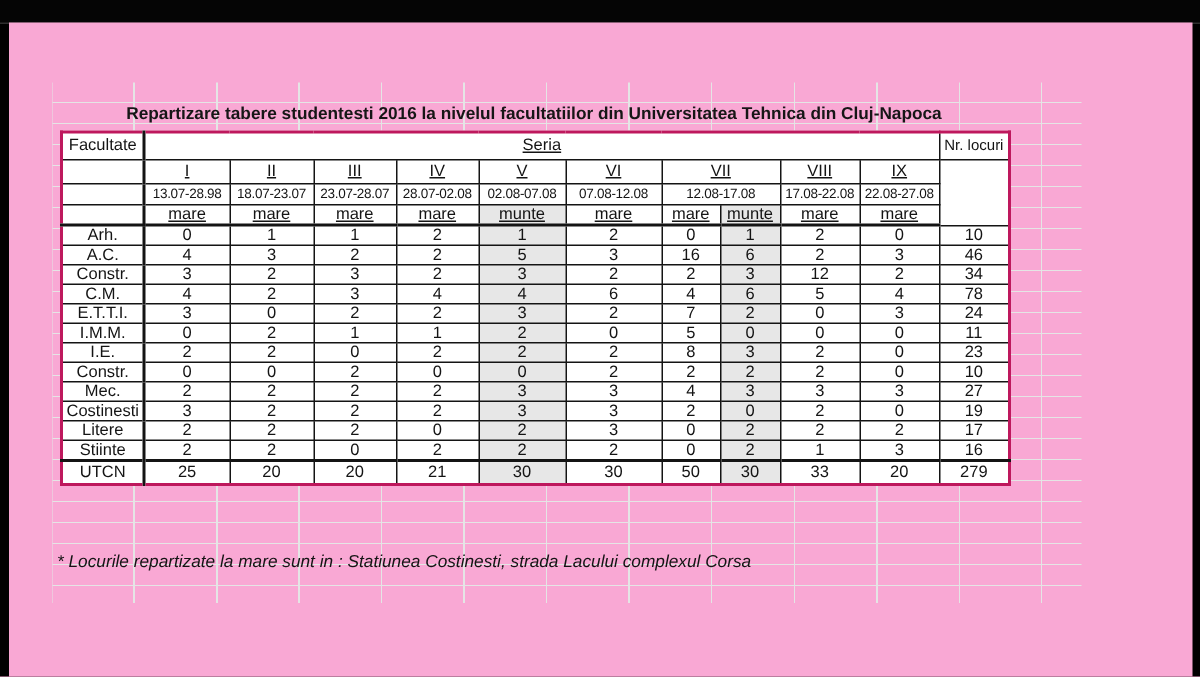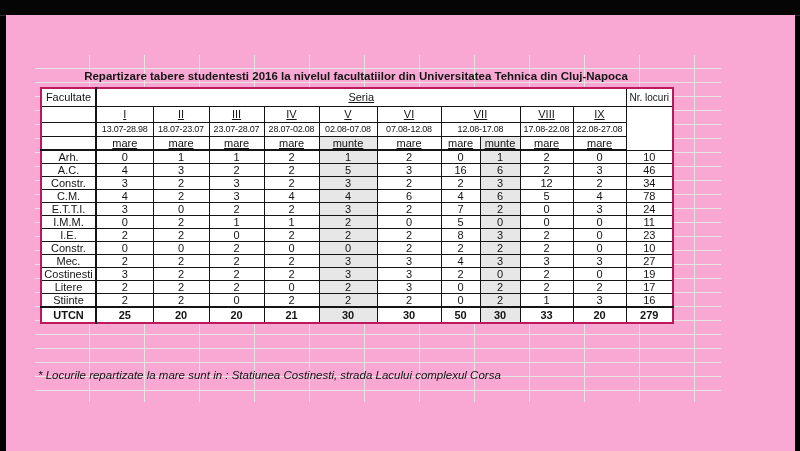--- a/index.html
+++ b/index.html
@@ -46,21 +46,21 @@
   tr.r-series{height:16px;}
   tr.r-dates{height:14px;}
   tr.r-types{height:14px;}
   tr.r-data{height:13px;}
   tr.r-total{height:16px;}
   .bold{font-weight:bold;text-decoration:underline;}
   .corner{text-align:left;padding-left:3px;font-weight:bold;}
   .fac-label{text-align:left;padding-left:3px;}
   .col-fac{border-right-width:2px !important;}
   tr.r-types td{border-bottom-width:2px;}
-  tr.r-total td{border-top-width:2px;font-weight:bold;}
+  tr.r-total td{border-top-width:2px;font-weight:normal;}
   .date-cell{font-size:9px;font-weight:bold;letter-spacing:-0.2px;}
   .nrloc-head{font-size:10px;font-weight:bold;}
   .shaded{background:#e7e7e7;}
   .footnote{
     position:absolute;left:32px;height:18px;display:flex;align-items:center;
     font-size:11.5px;color:#141414;white-space:nowrap;
   }
   .fn1{top:351px;font-style:italic;}
   .fn2{top:370px;}
 </style>

